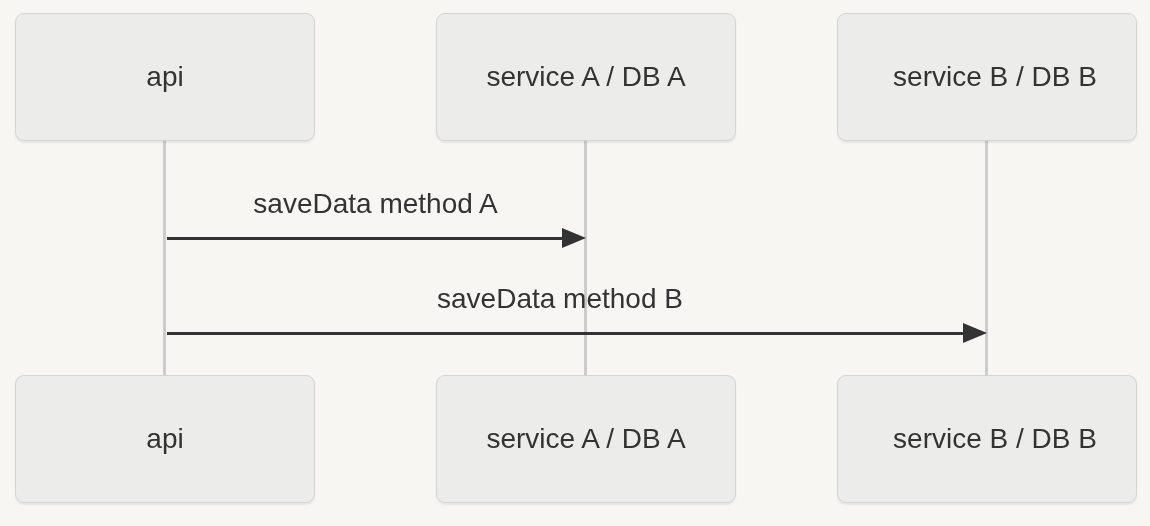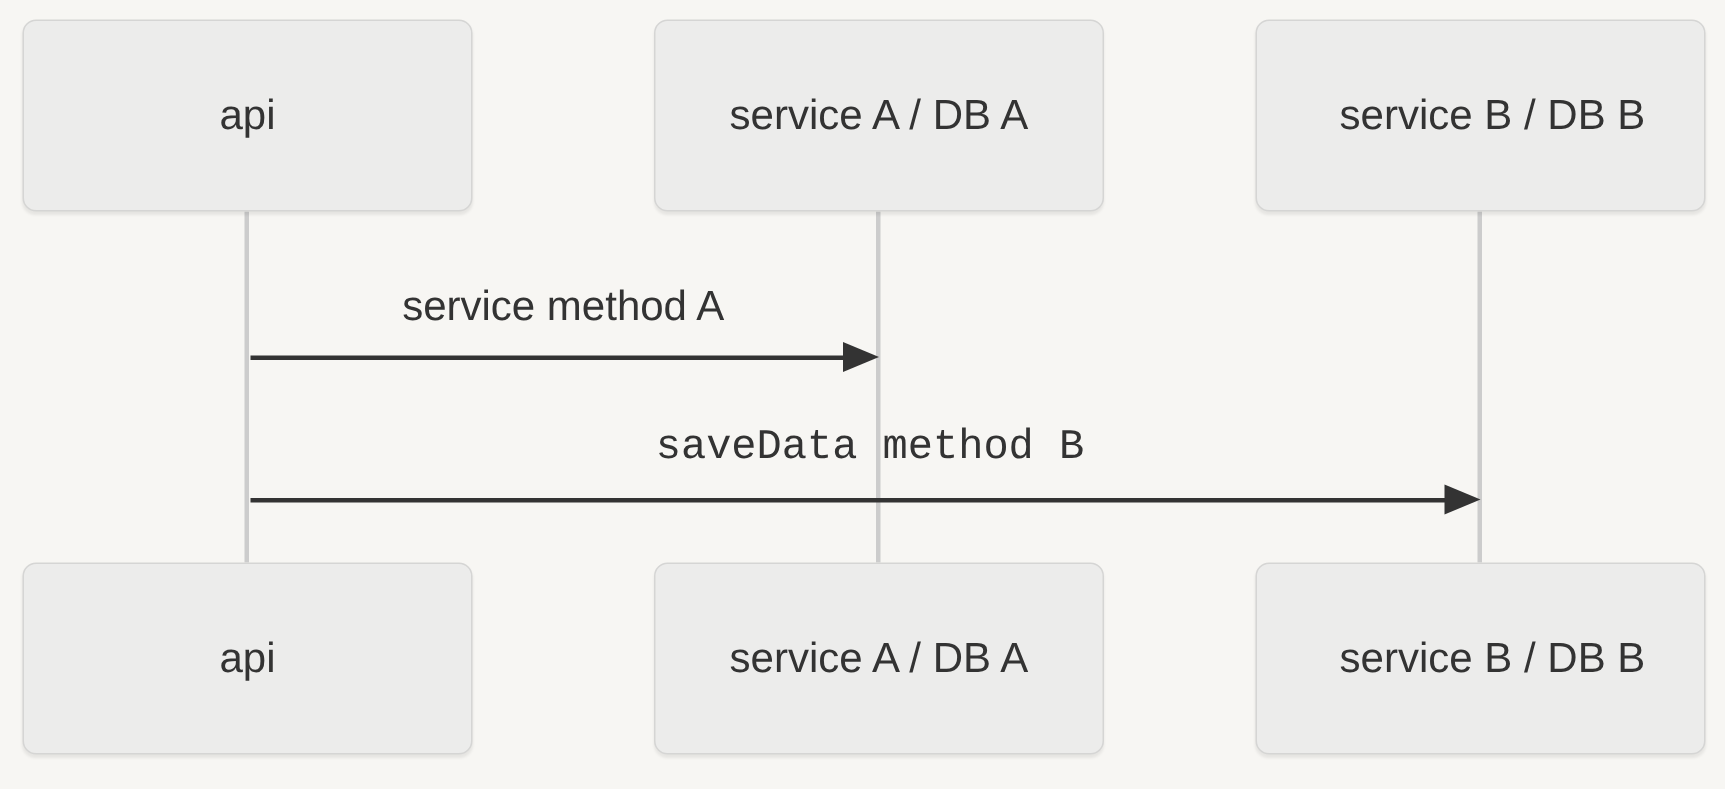--- a/index.html
+++ b/index.html
@@ -80,42 +80,42 @@
   
   .msg-label {
     position: absolute;
     text-align: center;
     font-size: 28px;
     color: #333333;
     z-index: 4;
     line-height: 34px;
   }
   .msg-label.m-0 { left: 165px; width: 421px; top: 187px; }
-  .msg-label.m-1 { left: 169px; width: 822px; top: 282px; font-family: Liberation Mono, monospace; }
+  .msg-label.m-1 { left: 149px; width: 822px; top: 282px; }
 </style>
 </head>
 <body>
 
 <div class="diagram">
 
   <div class="lifeline ll-0"></div>
   <div class="lifeline ll-1"></div>
   <div class="lifeline ll-2"></div>
 
   <div class="actor row-top col-0">
     <span>api</span>
   </div>
   <div class="actor row-top col-1">
     <span>service A / DB A</span>
   </div>
   <div class="actor row-top col-2">
     <span>service B / DB B</span>
   </div>
 
-  <div class="msg-label m-0">service method A</div>
+  <div class="msg-label m-0">saveData method A</div>
   <div class="msg-line m-0"></div>
   <div class="msg-head m-0"></div>
 
   <div class="msg-label m-1">saveData method B</div>
   <div class="msg-line m-1"></div>
   <div class="msg-head m-1"></div>
 
   <div class="actor row-bottom col-0">
     <span>api</span>
   </div>

